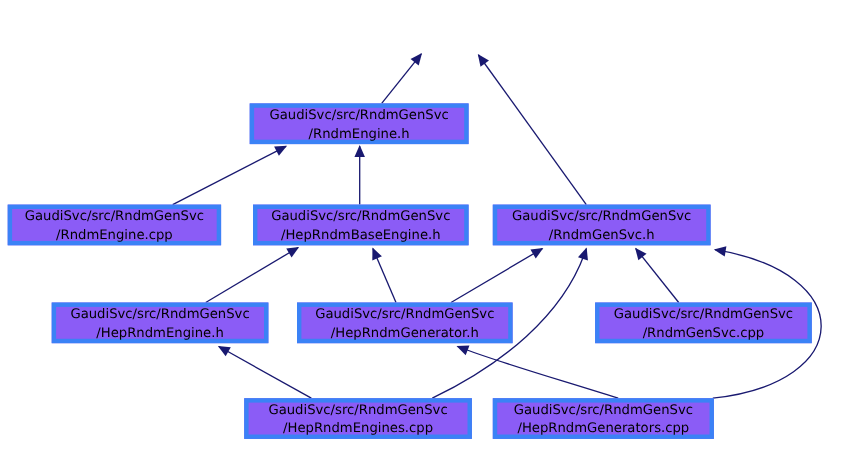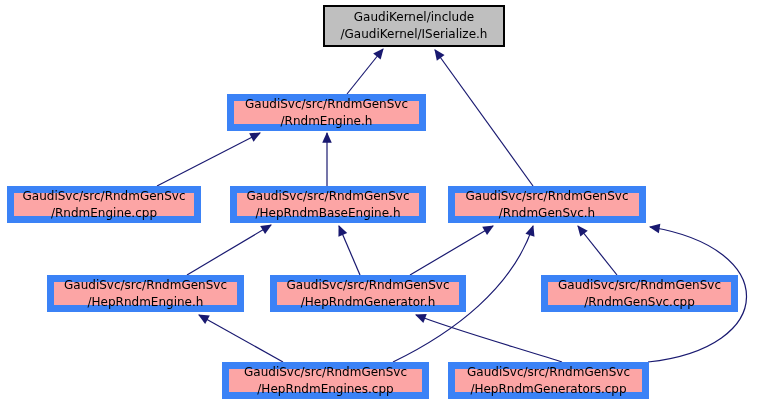--- a/index.html
+++ b/index.html
@@ -7,22 +7,22 @@
     position:relative;
     width:765px;height:409px;
     background:#ffffff;
     font-family:"DejaVu Sans","Liberation Sans",sans-serif;
     overflow:hidden;
   }
   svg.edges{position:absolute;left:0;top:0;width:765px;height:409px;}
   .node{
     position:absolute;
     box-sizing:border-box;
-    background:#fca5a5;
-    border:7px solid #3b82f6;
+    background:#8b5cf6;
+    border:4px solid #3b82f6;
     color:#000000;
     font-size:12px;
     line-height:17px;
     text-align:center;
     white-space:pre-line;
     display:flex;
     align-items:center;
     justify-content:center;
     cursor:pointer;
   }
@@ -53,24 +53,20 @@
       <path marker-end="url(#arrow)" d="M360,275 L339,226"></path>
       <path marker-end="url(#arrow)" d="M410,275 L493,226"></path>
       <path marker-end="url(#arrow)" d="M617,275 L578,226"></path>
       <path marker-end="url(#arrow)" d="M393,362 C455,332 513,287 533,226"></path>
       <path marker-end="url(#arrow)" d="M648,362 C778,348 780,248 650,227"></path>
       <path marker-end="url(#arrow)" d="M283,362 L199,315"></path>
       <path marker-end="url(#arrow)" d="M562,362 C505,344 452,329 416,315"></path>
     </g>
   </svg>
 
-  <div class="node highlight" style="left:323px;top:5px;width:182px;height:42px;">
-    <span>GaudiKernel/include
-/GaudiKernel/ISerialize.h</span>
-  </div>
 
   <div class="node" style="left:227px;top:94px;width:199px;height:37px;">
     <span>GaudiSvc/src/RndmGenSvc
 /RndmEngine.h</span>
   </div>
 
   <div class="node" style="left:7px;top:186px;width:194px;height:37px;">
     <span>GaudiSvc/src/RndmGenSvc
 /RndmEngine.cpp</span>
   </div>

